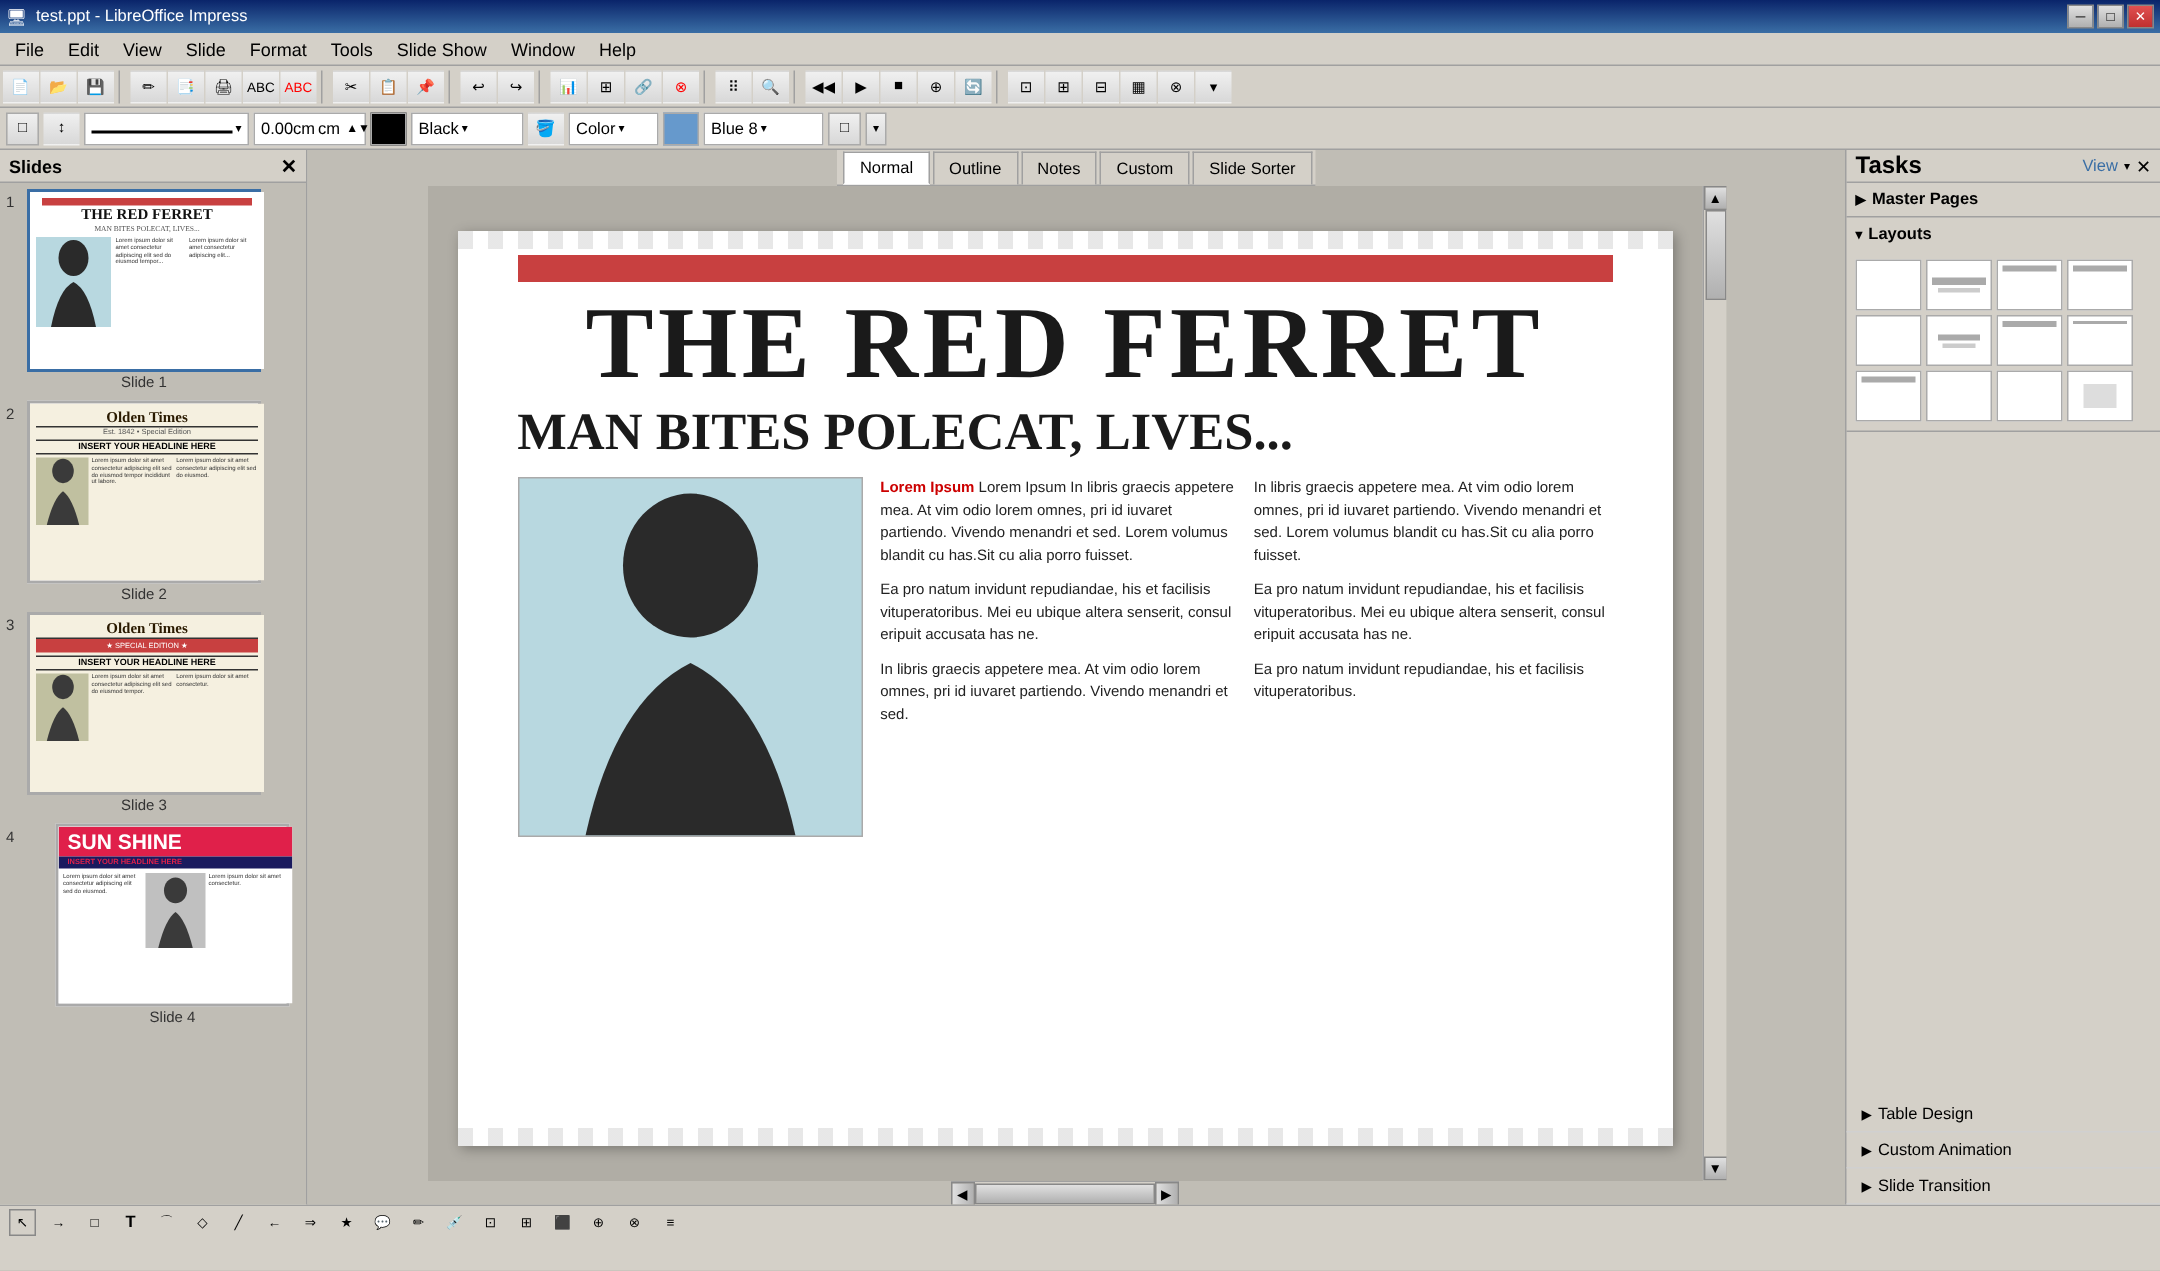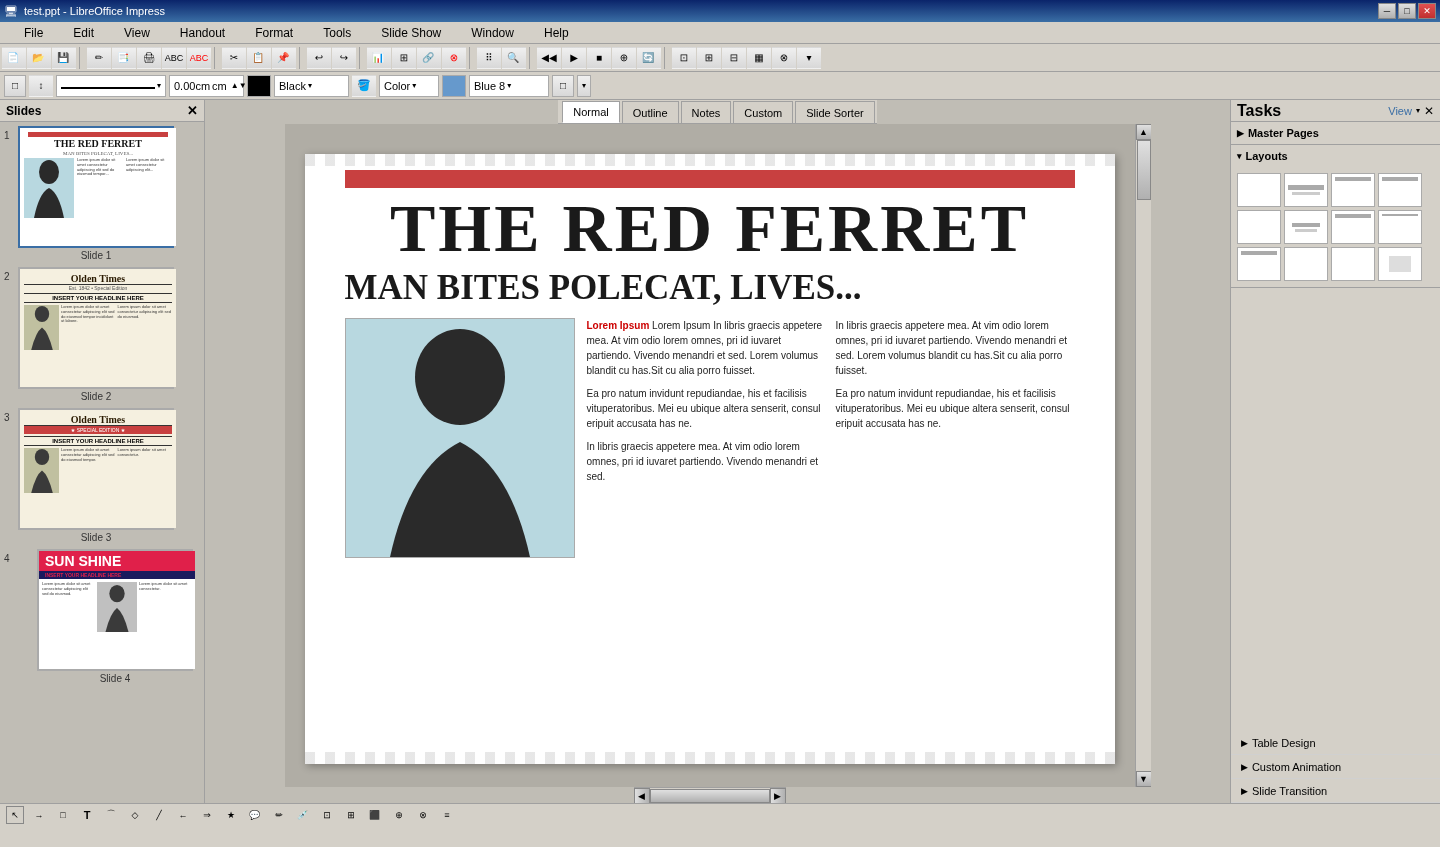--- a/index.html
+++ b/index.html
@@ -7,21 +7,21 @@
 
     
     #titlebar { background: linear-gradient(to bottom, #0a246a, #3a6ea5); height: 22px; display: flex; align-items: center; justify-content: space-between; padding: 0 4px; color: white; font-size: 11px; }
     #titlebar-title { display: flex; align-items: center; gap: 6px; }
     #titlebar-controls { display: flex; gap: 2px; }
     .title-btn { width: 18px; height: 16px; background: linear-gradient(to bottom, #e0e0e0, #b0b0b0); border: 1px solid #888; font-size: 9px; display: flex; align-items: center; justify-content: center; cursor: pointer; color: #000; }
     .title-btn.close { background: linear-gradient(to bottom, #e05050, #c03030); color: white; }
 
     
     #menubar { background: #d4d0c8; height: 22px; display: flex; align-items: center; padding: 0 2px; border-bottom: 1px solid #a0a0a0; }
-    .menu-item { padding: 18px 8px; font-size: 12px; cursor: pointer; height: 20px; display: flex; align-items: center; margin-left: 14px; }
+    .menu-item { padding: 18px 8px; font-size: 12px; cursor: pointer; height: 20px; display: flex; align-items: center; }
 
     
     .toolbar { background: #d4d0c8; height: 28px; display: flex; align-items: center; padding: 1px 2px; border-bottom: 1px solid #a0a0a0; gap: 1px; flex-wrap: nowrap; }
     .tb-btn { width: 24px; height: 22px; background: linear-gradient(to bottom, #f0f0f0, #d8d8d8); border: 1px solid transparent; display: flex; align-items: center; justify-content: center; cursor: pointer; font-size: 10px; }
     .tb-sep { width: 5px; height: 22px; border-left: 1px solid #a0a0a0; margin: 0 2px; }
     .tb-dropdown { height: 22px; background: white; border: 1px solid #aaa; display: flex; align-items: center; padding: 0 4px; font-size: 11px; cursor: pointer; }
     .tb-dropdown-arrow { font-size: 8px; margin-left: 2px; }
 
     
     #format-toolbar { background: #d4d0c8; height: 28px; display: flex; align-items: center; padding: 1px 4px; border-bottom: 1px solid #a0a0a0; gap: 3px; }
@@ -91,21 +91,21 @@
     <div class="title-btn">─</div>
     <div class="title-btn">□</div>
     <div class="title-btn close">✕</div>
   </div>
 </div>
 
 <div id="menubar">
   <div class="menu-item">File</div>
   <div class="menu-item">Edit</div>
   <div class="menu-item">View</div>
-  <div class="menu-item">Handout</div>
+  <div class="menu-item">Slide</div>
   <div class="menu-item">Format</div>
   <div class="menu-item">Tools</div>
   <div class="menu-item">Slide Show</div>
   <div class="menu-item">Window</div>
   <div class="menu-item">Help</div>
 </div>
 
 <div class="toolbar">
   <div class="tb-btn">📄</div>
   <div class="tb-btn">📂</div>
@@ -340,20 +340,21 @@
 
                 <div style="flex:1; font-size:10px; line-height:1.5; color:#222; font-family:Arial;">
                   <p style="margin-bottom:8px;"><span style="color:#cc0000; font-weight:bold;">Lorem Ipsum</span> <span>Lorem Ipsum In libris graecis appetere mea. At vim odio lorem omnes, pri id iuvaret partiendo. Vivendo menandri et sed. Lorem volumus blandit cu has.Sit cu alia porro fuisset.</span></p>
                   <p style="margin-bottom:8px;">Ea pro natum invidunt repudiandae, his et facilisis vituperatoribus. Mei eu ubique altera senserit, consul eripuit accusata has ne.</p>
                   <p>In libris graecis appetere mea. At vim odio lorem omnes, pri id iuvaret partiendo. Vivendo menandri et sed.</p>
                 </div>
 
                 <div style="flex:1; font-size:10px; line-height:1.5; color:#222; font-family:Arial;">
                   <p style="margin-bottom:8px;">In libris graecis appetere mea. At vim odio lorem omnes, pri id iuvaret partiendo. Vivendo menandri et sed. Lorem volumus blandit cu has.Sit cu alia porro fuisset.</p>
                   <p style="margin-bottom:8px;">Ea pro natum invidunt repudiandae, his et facilisis vituperatoribus. Mei eu ubique altera senserit, consul eripuit accusata has ne.</p>
+                  <p>Ea pro natum invidunt repudiandae, his et facilisis vituperatoribus.</p>
                 </div>
               </div>
             </div>
           </div>
         </div>
 
       </div>
 
       <div id="canvas-vscroll-bar" style="width:16px; background:#d4d0c8; border-left:1px solid #a0a0a0; display:flex; flex-direction:column;">
         <div style="width:16px; height:16px; background:linear-gradient(to bottom,#e0e0e0,#b0b0b0); border:1px solid #888; display:flex; align-items:center; justify-content:center; font-size:9px; cursor:pointer;">▲</div>

